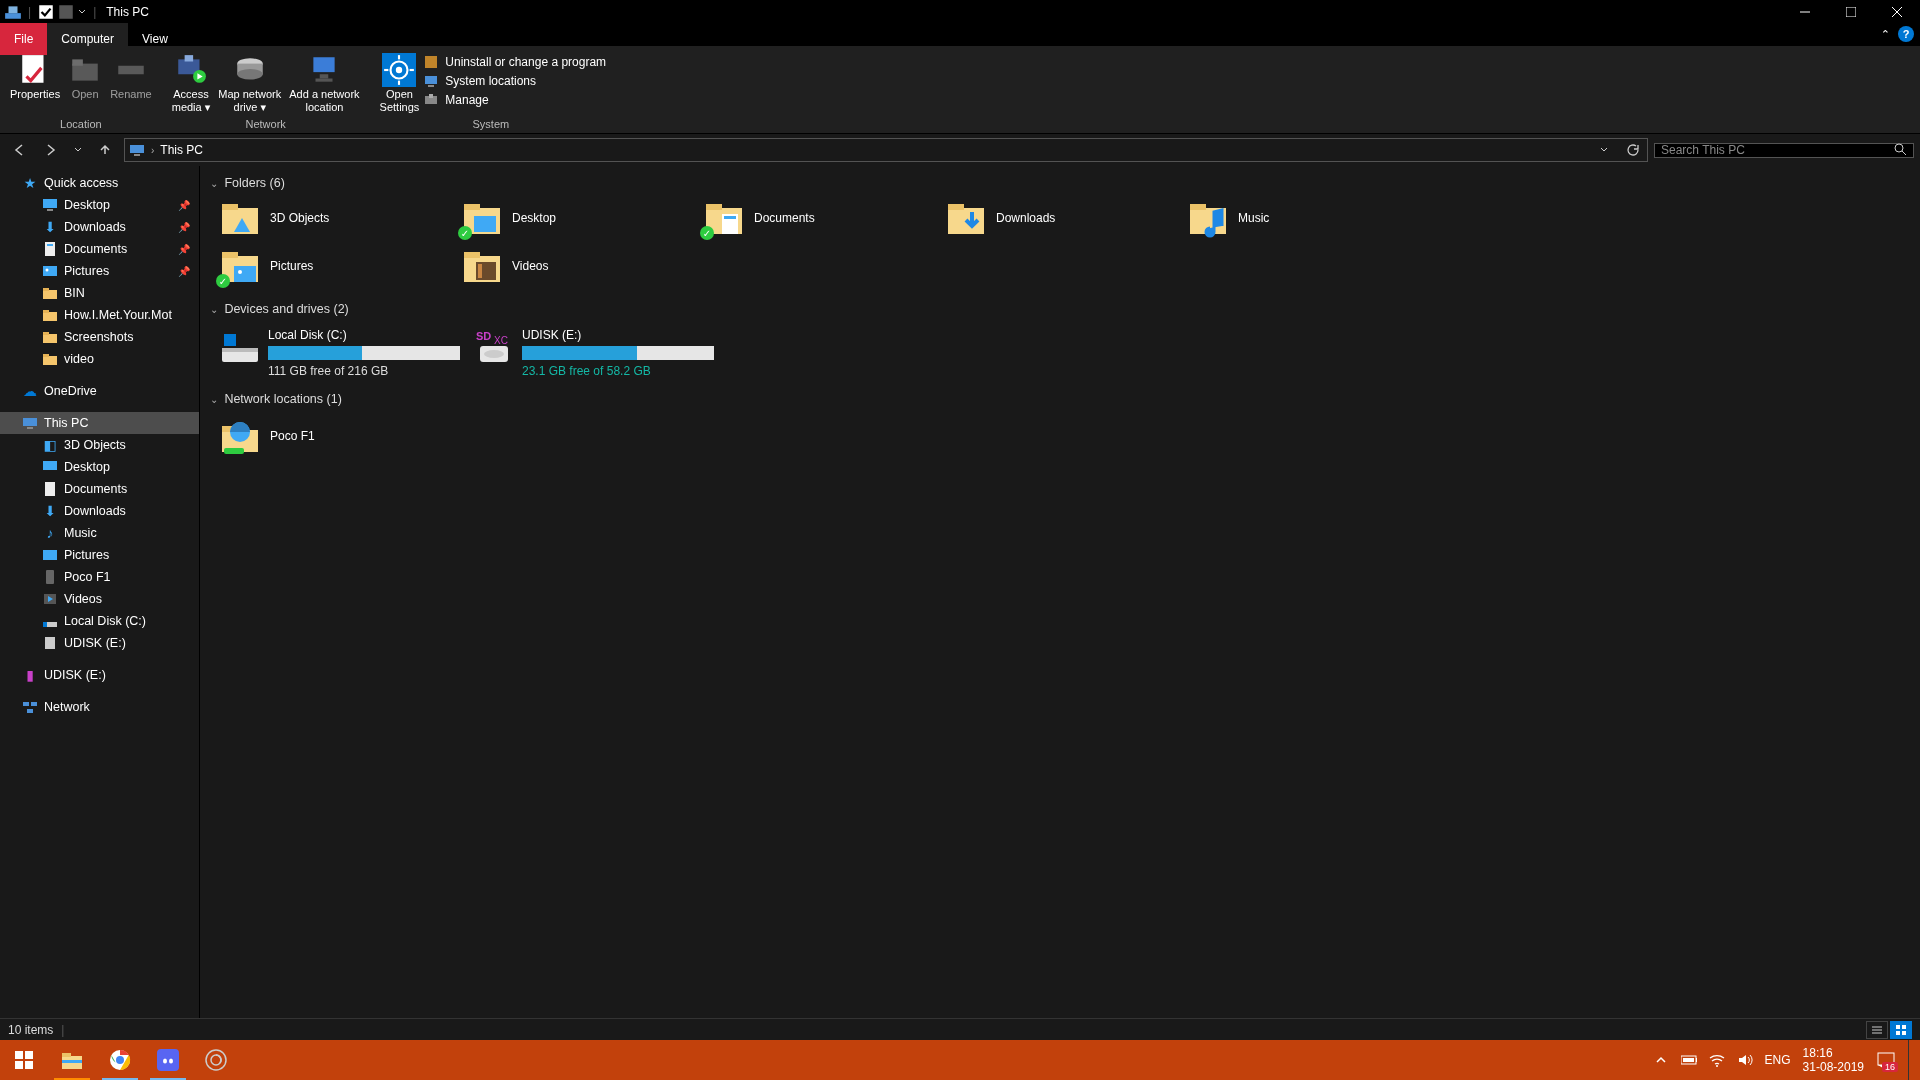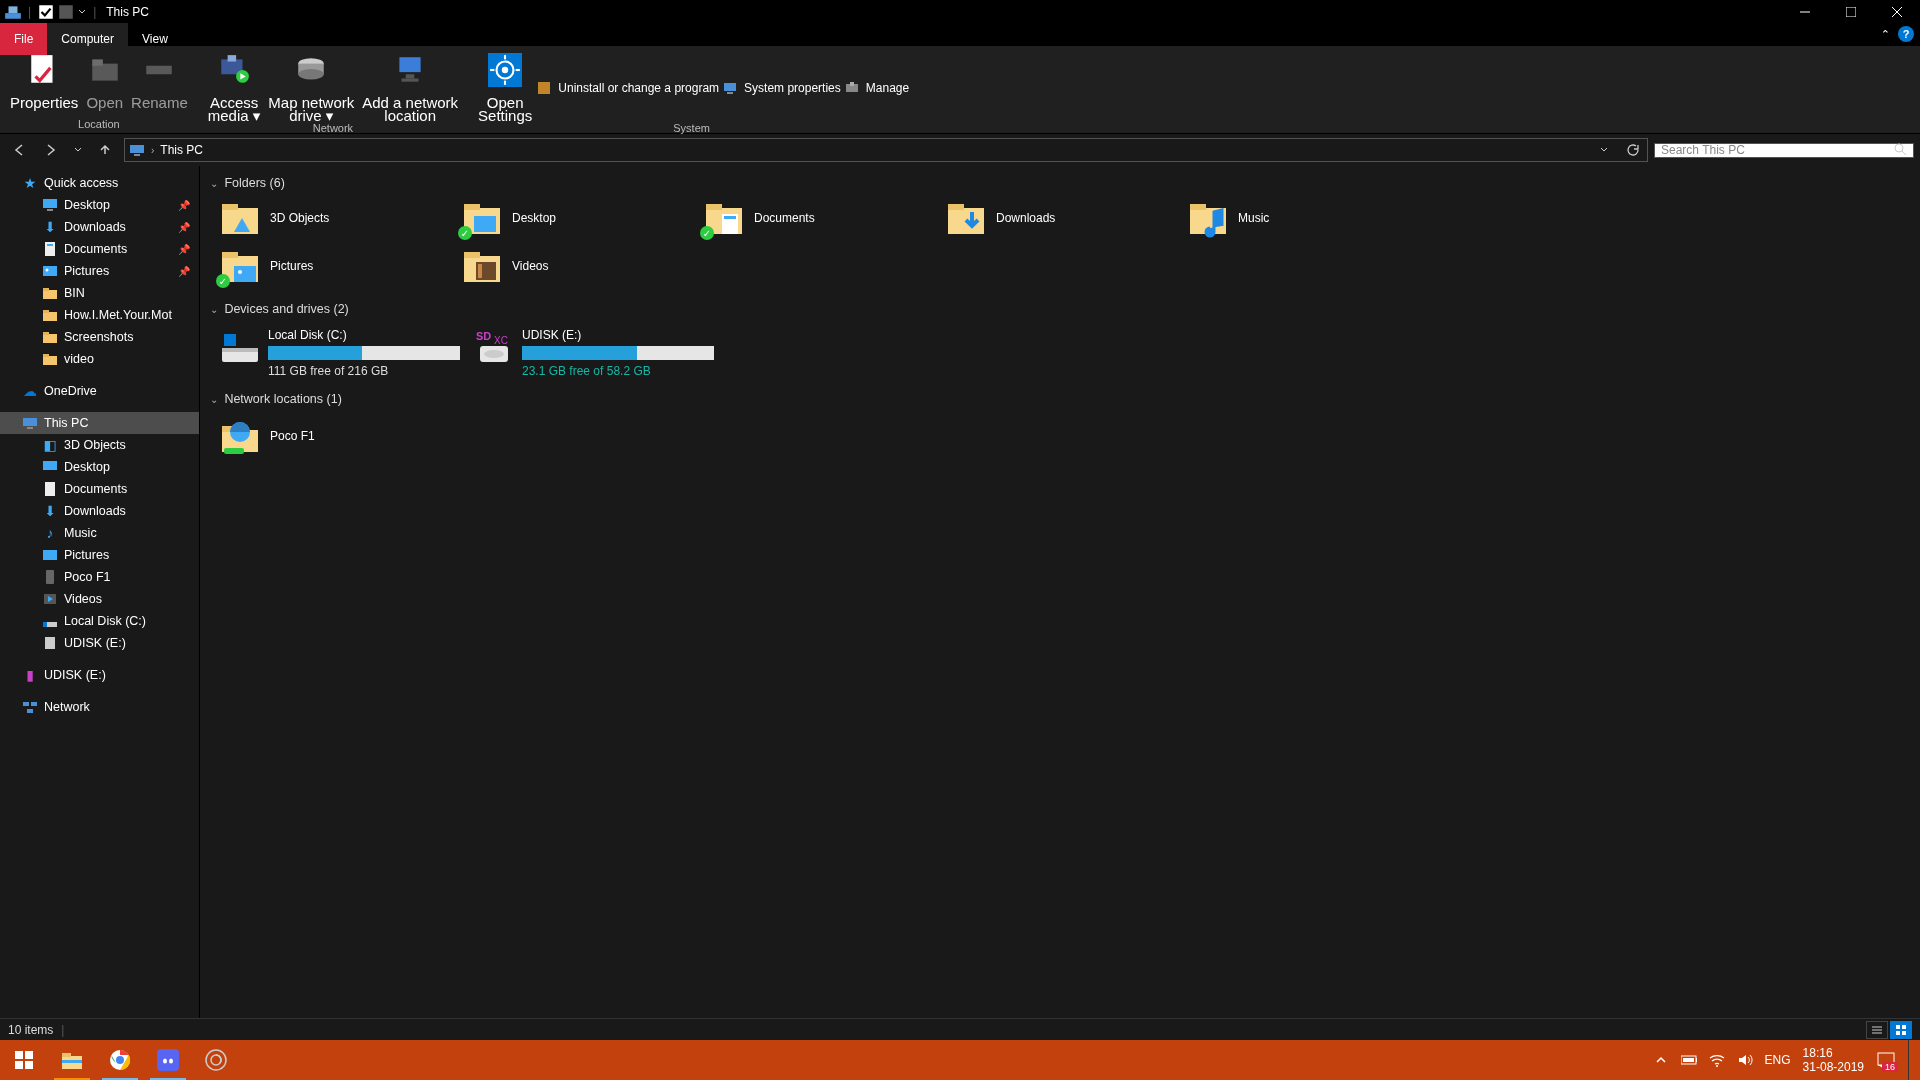--- a/index.html
+++ b/index.html
@@ -19,33 +19,33 @@
 .ribtab.active { background:#202020; }
 .ribhelp { position:absolute; right:6px; top:3px; color:#fff; display:flex; gap:8px; align-items:center;}
 .ribhelp .helpcircle{width:16px;height:16px;border-radius:50%;background:#0078d4;display:flex;align-items:center;justify-content:center;font-size:11px;font-weight:bold;}
 
 .ribbon { height: 88px; background:#202020; display:flex; border-bottom:1px solid #000;}
 .ribgroup { display:flex; flex-direction:column; align-items:center; padding:4px 6px 0 6px; }
 .ribgroup .ribgrouplabel { font-size:11px; color:#bbb; margin-top:auto; padding-bottom:3px;}
 .ribgroup .ribbtns { display:flex; gap:0px; }
 .ribbtn { display:flex; flex-direction:column; align-items:center; justify-content:flex-start; padding:0 4px; text-align:center; }
 .ribbtn .bigicon { width:34px; height:34px; margin:3px 0 1px 0; display:flex;align-items:center;justify-content:center;}
-.ribbtn .label { font-size:15px; line-height:13px; white-space:pre;margin-top:8px; }
+.ribbtn .label { font-size:11px; line-height:13px; white-space:pre; }
 .ribbtn.dim { opacity:.55; }
-.syscol { display:flex; flex-direction:row; gap:3px; padding-top:4px;}
+.syscol { display:flex; flex-direction:column; gap:3px; padding-top:4px;}
 .syscol .sysrow { display:flex; align-items:center; gap:6px; font-size:12px; color:#fff;}
 .syscol .sysicon { width:16px;height:16px;display:flex;align-items:center;justify-content:center;}
 
 .addressrow { height:32px; background:#191919; display:flex; align-items:center; padding:0 6px; gap:6px;}
 .navarrow { width:26px; height:26px; display:flex; align-items:center; justify-content:center; color:#ccc; }
 .addressbar { flex:1; height:24px; border:1px solid #535353; background:#191919; display:flex; align-items:center; padding:0 4px; gap:6px;}
 .addressbar .crumb { display:flex; align-items:center; gap:4px; }
 .addressbar .spacer{flex:1;}
 .addressbar .addrbtn{width:22px;display:flex;align-items:center;justify-content:center;color:#ccc;}
-.searchbox { width:260px; height:15px; border:1px solid #535353; background:#ffffff; display:flex; align-items:center; padding:0 6px; color:#888;}
+.searchbox { width:260px; height:15px; border:1px solid #535353; background:#000000; display:flex; align-items:center; padding:0 6px; color:#888;}
 .searchbox .sicon{margin-left:auto;color:#ccc;}
 
 .body { flex:1; display:flex; min-height:0; background:#191919;}
 
 .navtree { width:200px; background:#191919; border-right:1px solid #000; overflow:hidden; padding-top:6px;}
 .navtree .item { height:22px; display:flex; align-items:center; gap:6px; padding-left:22px; font-size:12.5px; white-space:nowrap;}
 .navtree .item.sub { padding-left:42px; }
 .navtree .item.selected { background:#4d4d4d; }
 .navtree .pin { margin-left:auto; margin-right:8px; color:#777; font-size:10px;}
 .navtree .gap { height:10px; }
@@ -246,21 +246,21 @@
             </span>
             <span>Uninstall or change a program</span>
           </div>
         <div class="sysrow">
             <span class="sysicon">
               <svg viewBox="0 0 16 16">
                 <rect x="2" y="3" width="12" height="8" fill="#4a90d9"></rect>
                 <rect x="5" y="12" width="6" height="2" fill="#888"></rect>
               </svg>
             </span>
-            <span>System properties</span>
+            <span>System locations</span>
           </div>
         <div class="sysrow">
             <span class="sysicon">
               <svg viewBox="0 0 16 16">
                 <rect x="2" y="4" width="12" height="8" fill="#888"></rect>
                 <rect x="6" y="2" width="4" height="4" fill="#aaa"></rect>
               </svg>
             </span>
             <span>Manage</span>
           </div>

